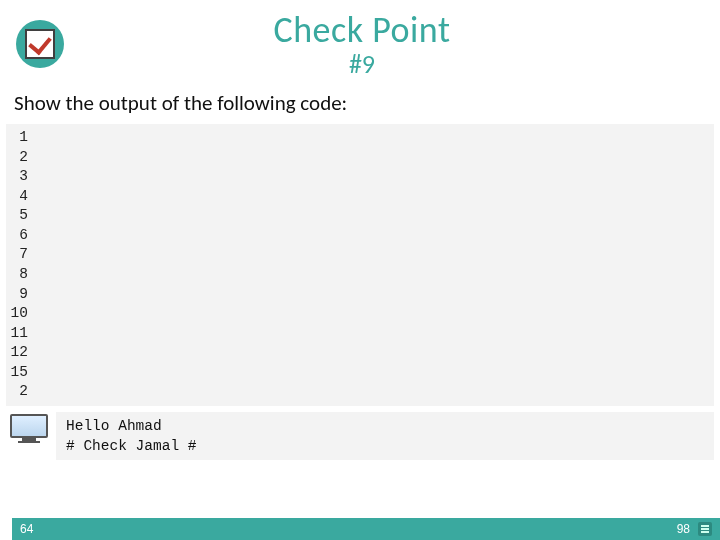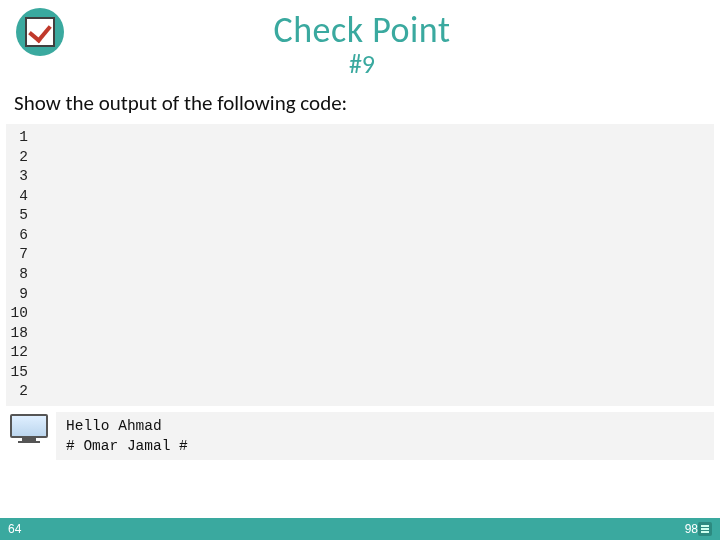--- a/index.html
+++ b/index.html
@@ -6,20 +6,21 @@
   body {
     width: 720px;
     height: 540px;
     font-family: "Segoe UI", Calibri, Arial, sans-serif;
     background: #fff;
     position: relative;
     overflow: hidden;
   }
   .header {
     display: flex;
+    align-items: center;
     padding: 8px 16px 4px 16px;
   }
   .logo {
     width: 48px; height: 48px;
     border-radius: 50%;
     background: #3aa99f;
     display: flex; align-items: center; justify-content: center;
     margin-right: 16px;
     flex-shrink: 0;
   }
@@ -107,32 +108,32 @@
     background:#f3f3f3;
     font-family:"Courier New", monospace;
     font-size:14.5px;
     line-height:1.4;
     padding:4px 10px;
     white-space:pre;
     color:#111;
   }
   .footer{
     position:absolute;
-    left:0; right:0; bottom:0;
+    left:12px; right:0; bottom:0;
     height:22px;
     background:#3aa99f;
     display:flex;
     align-items:center;
     justify-content:space-between;
     padding:0 8px;
     color:#fff;
     font-size:12px;
     font-family:Arial,sans-serif;
   }
-  .footer-right{display:flex; align-items:center; }
+  .footer-right{display:flex; align-items:center; gap:8px;}
   .footer-box{
     width:14px; height:14px;
     background:#2c8a80;
     border-radius:2px;
     display:flex; align-items:center; justify-content:center;
   }
   .footer-box .bar{width:8px;height:2px;background:#cfe; box-shadow:0 -3px 0 #cfe,0 3px 0 #cfe;}
 </style>
 </head>
 <body>
@@ -154,35 +155,35 @@
       <div>1</div>
       <div>2</div>
       <div>3</div>
       <div>4</div>
       <div>5</div>
       <div>6</div>
       <div>7</div>
       <div>8</div>
       <div>9</div>
       <div>10</div>
-      <div>18</div>
+      <div>11</div>
       <div>12</div>
       <div>15</div>
       <div>2</div>
     </div>
 </div>
 
 <div class="output-row">
   <div class="monitor-icon">
     <div class="monitor-screen"></div>
     <div class="monitor-stand"></div>
     <div class="monitor-base"></div>
   </div>
   <div class="output-block" id="output">Hello Ahmad
-# Omar Jamal #</div>
+# Check Jamal #</div>
 </div>
 
 <div class="footer">
   <span>64</span>
   <div class="footer-right">
     <span>98</span>
     <div class="footer-box">
         <div class="bar"></div>
       </div>
   </div>

